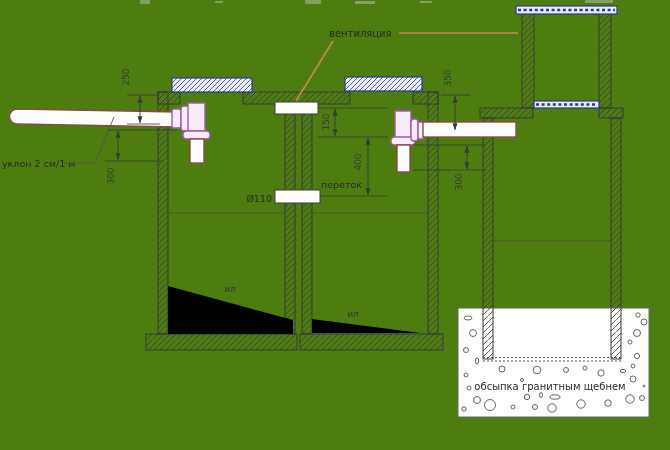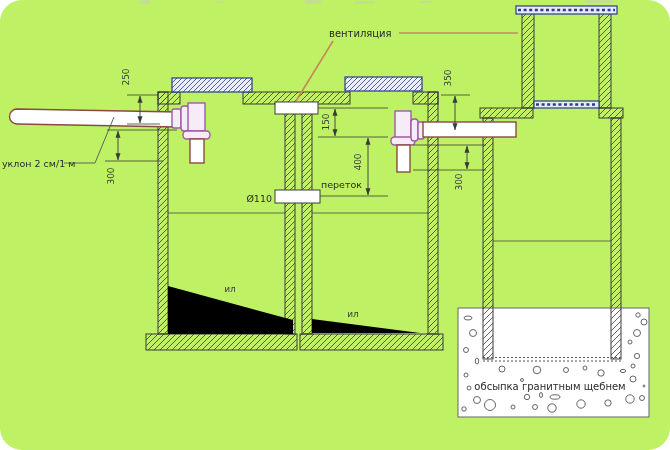--- a/index.html
+++ b/index.html
@@ -1,17 +1,17 @@
 <!DOCTYPE html>
 <html style="--hatch-color: #3a3a3a; --pipe-outline: #8a4a42; --fitting-outline: #a05aa5; --fitting-fill: #f6ecf7; --leader-orange: #c8875a; --lid-outline: #2b3990; --sludge-color: #000000; --text-color: #2a2a2a;"><head>
 <meta charset="utf-8">
 <style>
   html,body{margin:0;padding:0;background:#fff;}
-  #stage{position:relative;width:670px;height:450px;background:#bef264;overflow:hidden;
-         font-family:"DejaVu Sans",sans-serif;border-radius:22px;}
+  #stage{position:relative;width:670px;height:450px;background:#4d7c0f;overflow:hidden;
+         font-family:"DejaVu Sans",sans-serif;}
   svg{display:block;}
   .hatched{fill:url(#hatchP);stroke:var(--hatch-color,#3a3a3a);stroke-width:1;}
   .lid{fill:url(#lidHatchP);stroke:var(--lid-outline,#2b3990);stroke-width:1.2;}
   .pipe{fill:#ffffff;stroke:var(--pipe-outline,#8a4a42);stroke-width:1.4;}
   .fitting{fill:var(--fitting-fill,#f6ecf7);stroke:var(--fitting-outline,#a express05aa5);stroke-width:1.4;}
   .whiteblock{fill:#ffffff;stroke:#3a3a3a;stroke-width:1;}
   .dim{stroke:#3a3a3a;stroke-width:0.9;fill:none;}
   .refline{stroke:#3a3a3a;stroke-width:0.8;fill:none;}
   .dimtext{font:9px "DejaVu Sans",sans-serif;fill:#3a3a3a;}
   .lbl{font:10px "DejaVu Sans",sans-serif;fill:#2a2a2a;}

